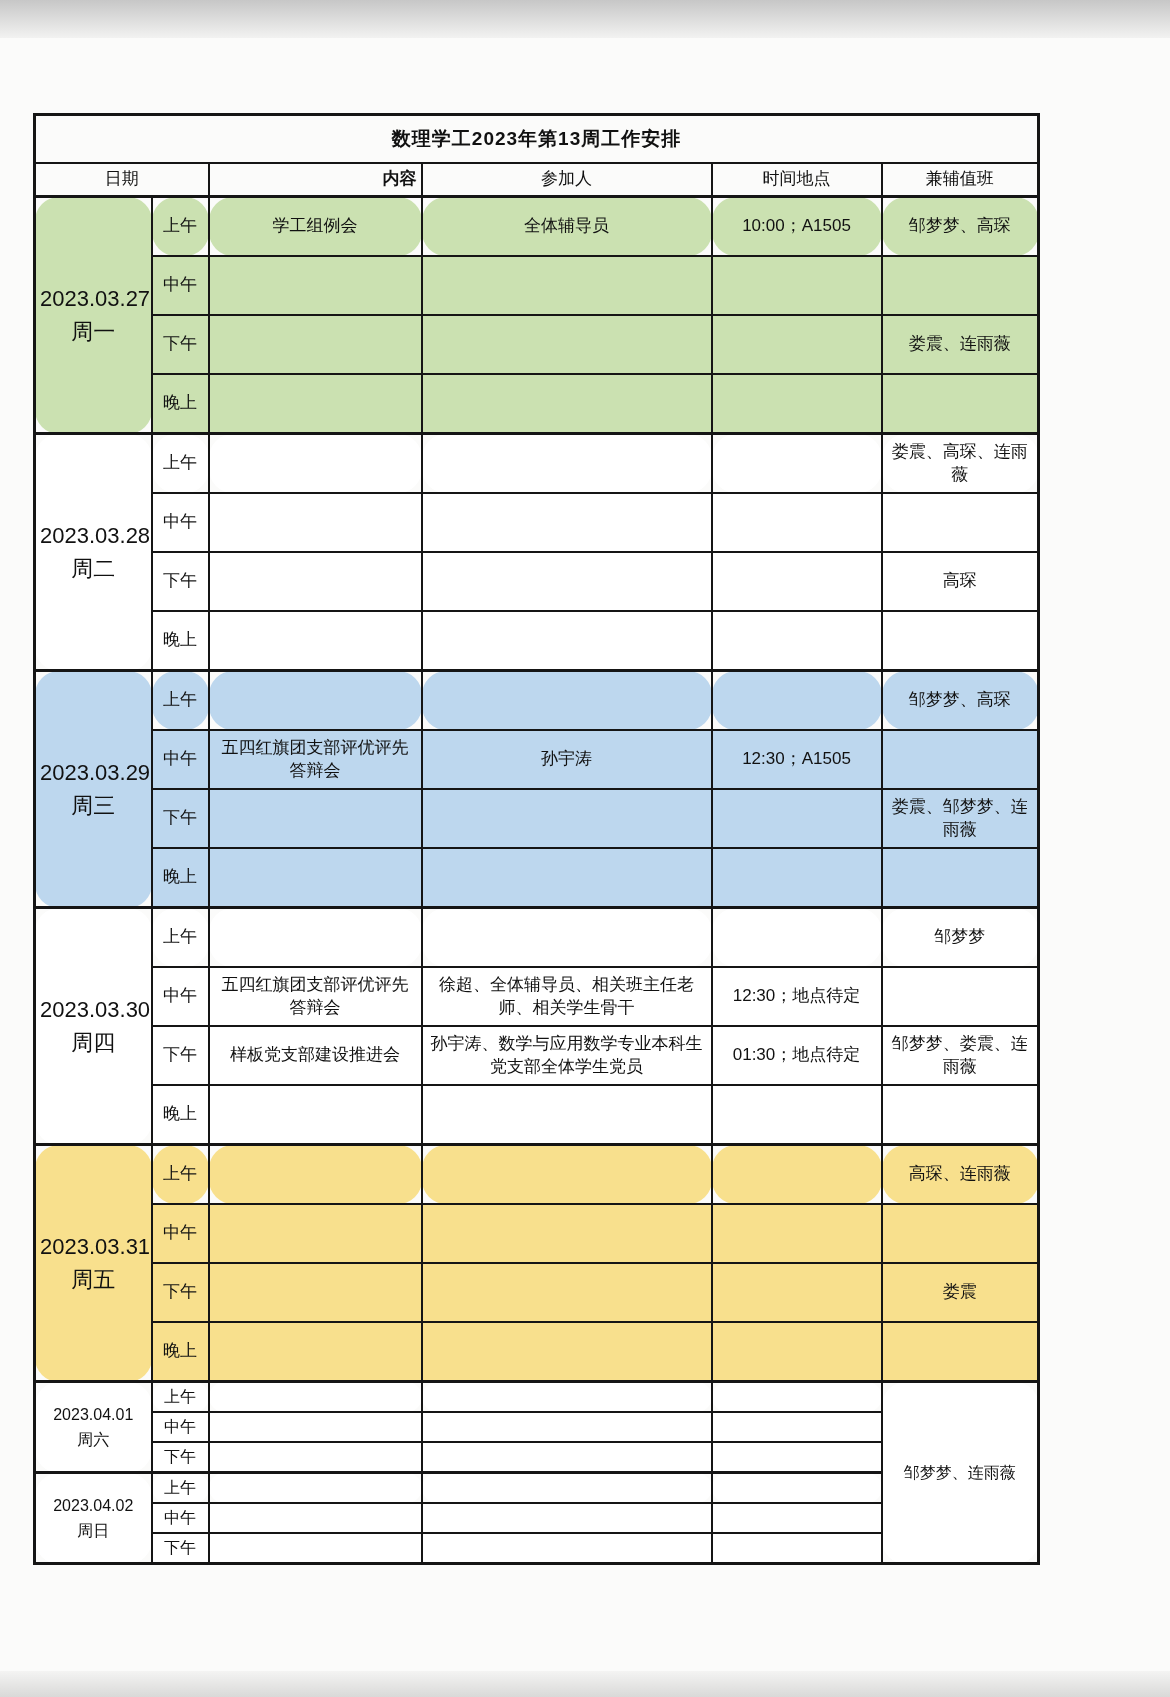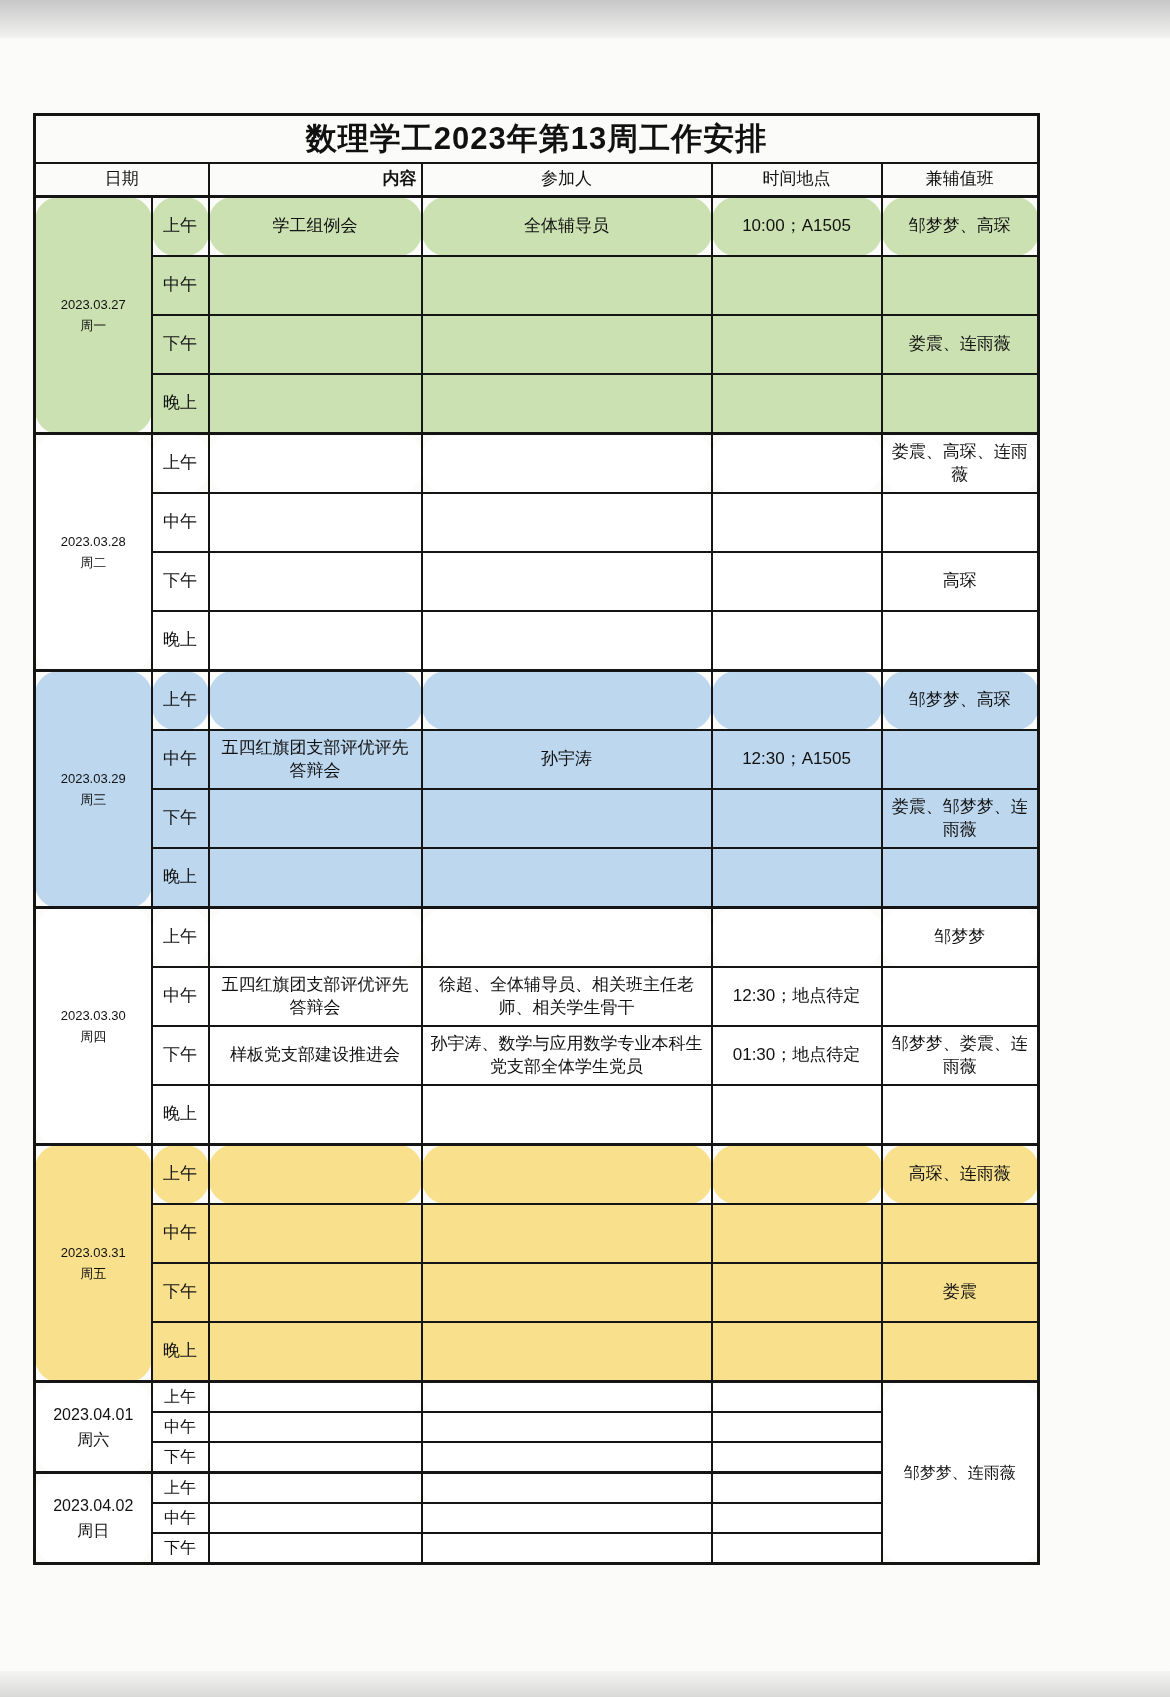--- a/index.html
+++ b/index.html
@@ -11,27 +11,27 @@
   }
   .photo-top{position:absolute;top:0;left:0;width:1170px;height:38px;
     background:linear-gradient(#c7c7c7,#f2f2f1);}
   .photo-bottom{position:absolute;bottom:0;left:0;width:1170px;height:26px;
     background:linear-gradient(#f4f4f3,#d9d9d8);}
   .sheet{position:absolute;top:113px;left:33px;}
   table{border-collapse:collapse;table-layout:fixed;width:1004px;
     border:3px solid #151515;}
   td{border:2px solid #151515;text-align:center;vertical-align:middle;
     padding:2px 4px;font-size:17px;line-height:1.32;overflow:hidden;}
-  .title-cell{font-size:31px;font-weight:bold;height:42px;letter-spacing:1px;}
+  .title-cell{font-size:19px;font-weight:bold;height:42px;letter-spacing:1px;}
   .header-row td{height:27px;margin-left:44px;}
   .hd-bold{font-weight:bold;text-align:right;}
   tr.wk td{height:53px;}
   tr.we td{height:24px;font-size:16px;}
   tr.day-start td{border-top:3px solid #151515;border-radius:24px;}
-  .date-cell{font-size:13px;}
+  .date-cell{font-size:22px;}
   .date-cell .l2{margin-top:3px;text-align:center;}
   
   tr.green td{background:#cbe1b1;}
   tr.blue td{background:#bdd7ee;}
   tr.yellow td{background:#f8e08d;}
   tr.white td{background:#ffffff;}
   td.merged-duty{background:#ffffff;}
 </style>
 </head>
 <body>

